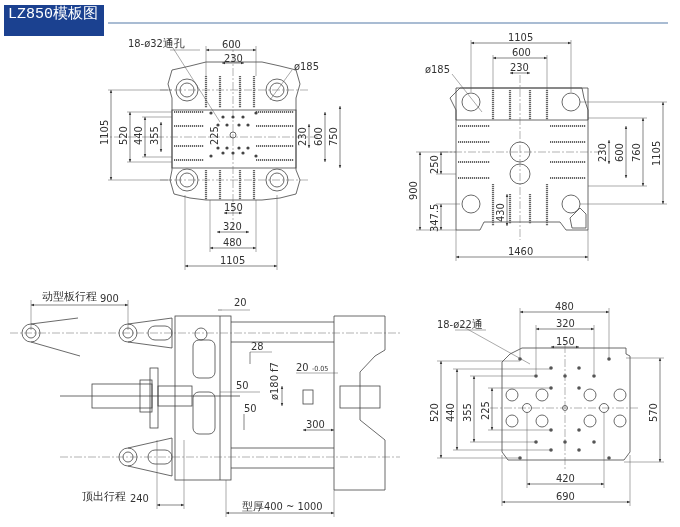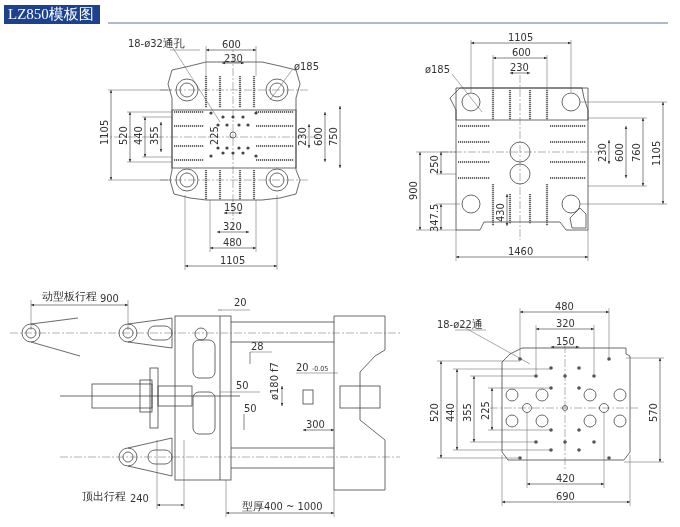--- a/index.html
+++ b/index.html
@@ -1,20 +1,20 @@
 <!DOCTYPE html>
 <html><head>
 <meta charset="utf-8">
 <style>
   html, body { margin: 0; padding: 0; background: #ffffff; }
   body { width: 680px; height: 527px; position: relative; overflow: hidden;
          font-family: "DejaVu Sans", sans-serif; }
-  .title-bar { position: absolute; left: 4px; top: 5px; height: 19px; padding: 0 6px 0 4px;
+  .title-bar { position: absolute; left: 4px; top: 5px; height: 19px; padding: 0 6px 12px 4px;
                background: #1b4190; color: #ffffff; font-size: 15px; line-height: 19px;
-               font-family: Liberation Serif, serif; }
+               font-family: Liberation Mono, monospace; }
   .title-rule { position: absolute; left: 108px; top: 22px; width: 560px; height: 2px; background: #a9bcd3; }
   svg.drawing { position: absolute; left: 0; top: 0; }
   svg text { font-family: "DejaVu Sans Condensed", "DejaVu Sans", sans-serif; fill: #333; }
   .ln { stroke: #444; stroke-width: 0.8; fill: none; }
   .thin { stroke: #555; stroke-width: 0.5; fill: none; }
   .cl { stroke: #666; stroke-width: 0.5; fill: none; stroke-dasharray: 8 2 2 2; }
   .dim { stroke: #333; stroke-width: 0.6; fill: none; }
   .slot { stroke: #666; stroke-width: 2.2; fill: none; stroke-dasharray: 1.2 0.8; }
   .dtext { font-size: 11px; }
   .dtext-sm { font-size: 7px; }

